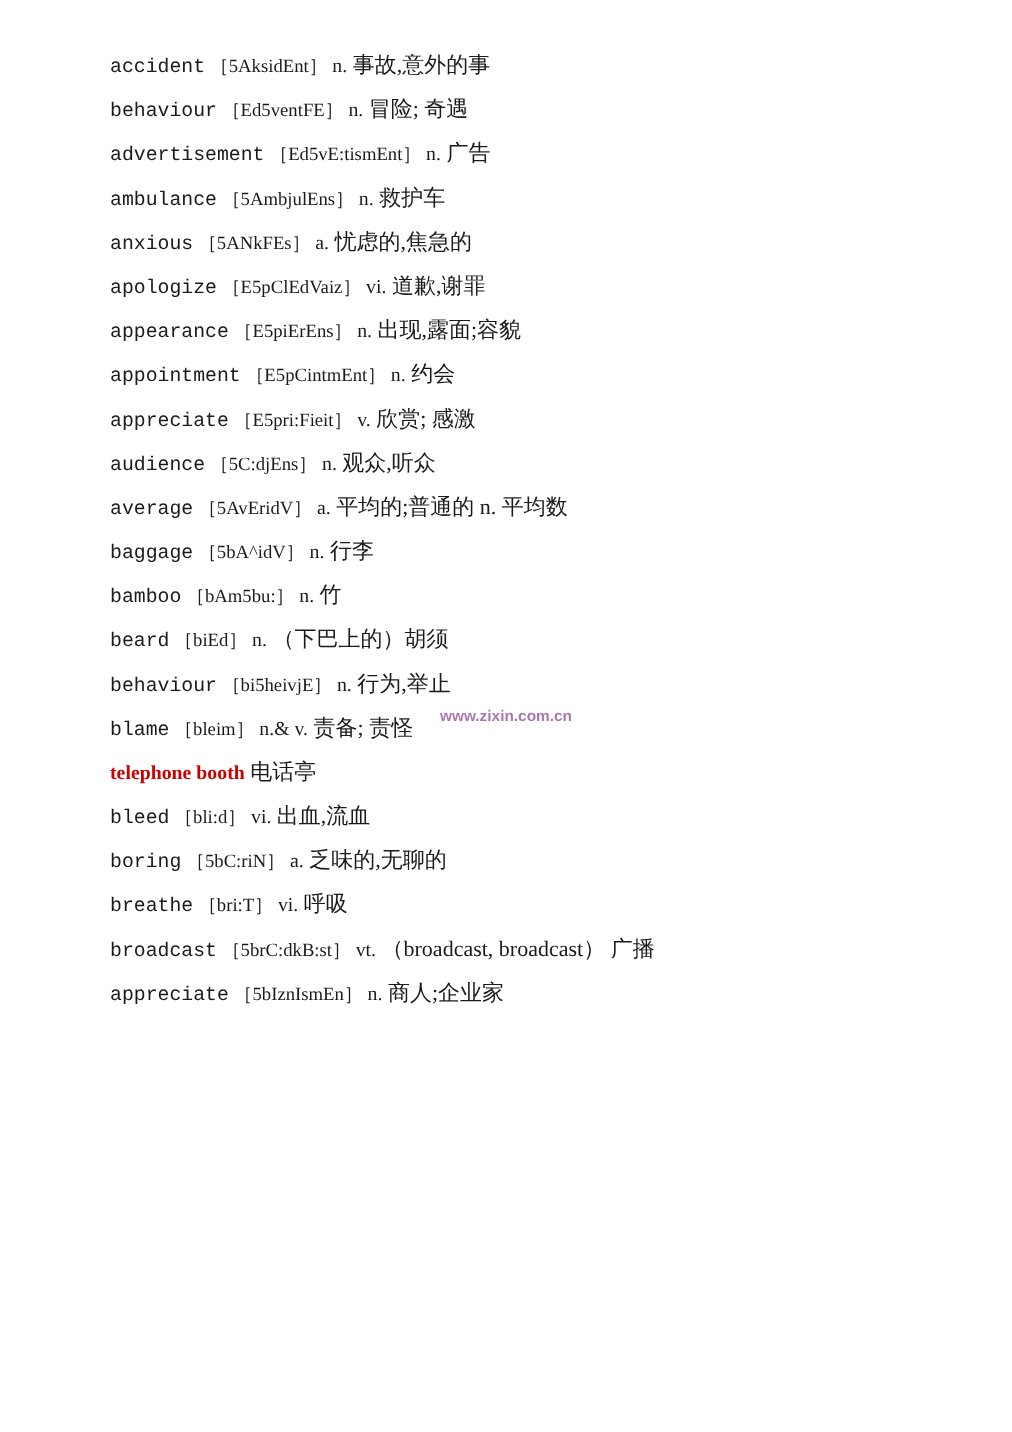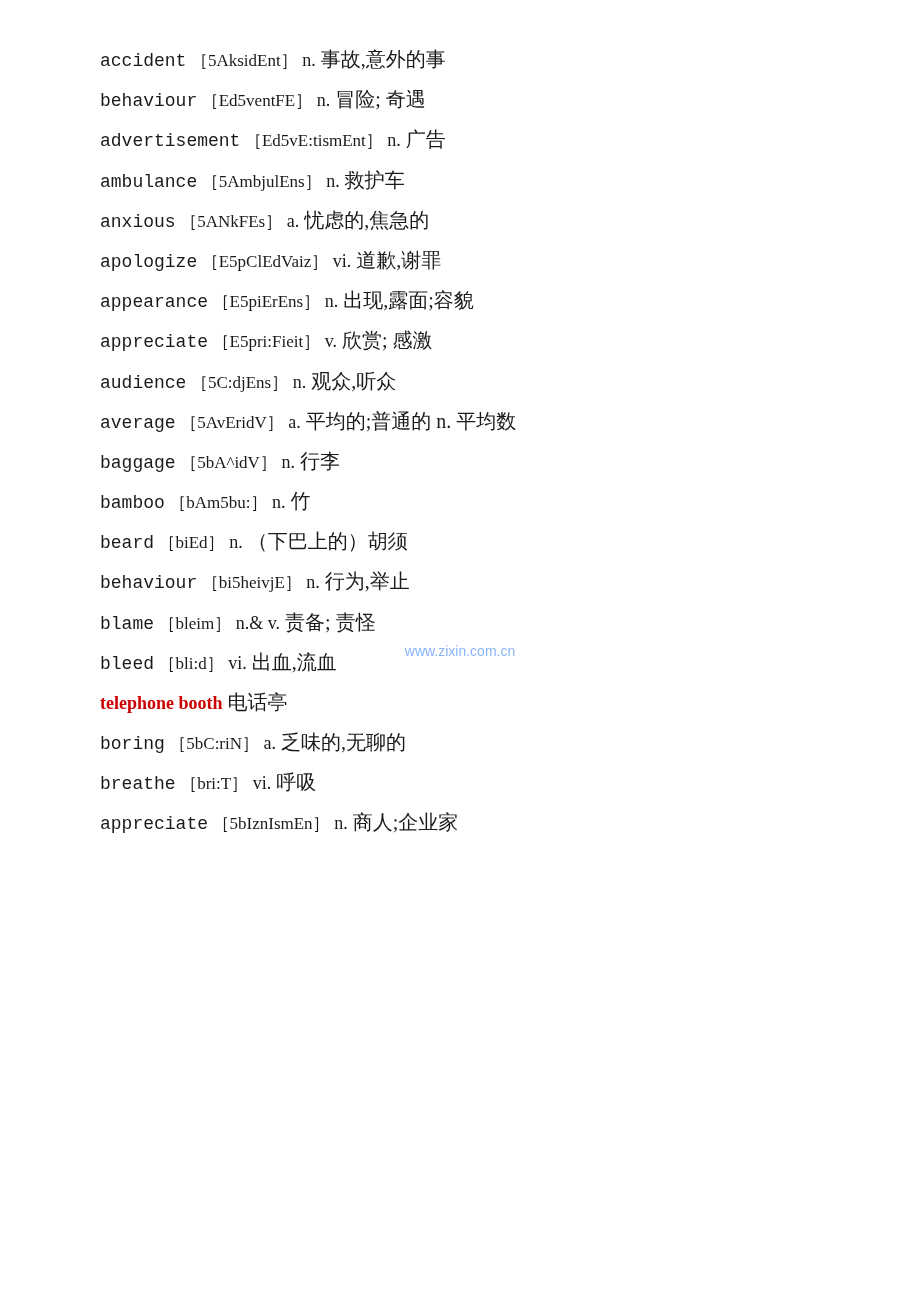--- a/index.html
+++ b/index.html
@@ -44,47 +44,50 @@
     .highlight-entry {
       color: #cc0000;
       font-weight: bold;
     }
 
     .watermark {
       position: fixed;
       top: 50%;
       left: 50%;
       transform: translate(-50%, -50%);
-      color: #3b82f6;
+      color: #701a75;
       font-size: 14px;
       font-family: Arial, sans-serif;
       white-space: nowrap;
       pointer-events: none;
       opacity: 0.6;
+      font-weight: bold;
     }
   </style>
 </head>
 <body>
 
 <div class="watermark">www.zixin.com.cn</div>
 
 <div id="word-list">
     <div class="word-entry"><span class="word">accident</span>  <span class="phonetic">［5AksidEnt］</span><span class="pos"> n.</span><span class="definition">  事故,意外的事</span></div>
     <div class="word-entry"><span class="word">behaviour</span>  <span class="phonetic">［Ed5ventFE］</span><span class="pos"> n.</span><span class="definition">  冒险; 奇遇</span></div>
     <div class="word-entry"><span class="word">advertisement</span>  <span class="phonetic">［Ed5vE:tismEnt］</span><span class="pos"> n.</span><span class="definition">  广告</span></div>
     <div class="word-entry"><span class="word">ambulance</span>  <span class="phonetic">［5AmbjulEns］</span><span class="pos"> n.</span><span class="definition">  救护车</span></div>
     <div class="word-entry"><span class="word">anxious</span>  <span class="phonetic">［5ANkFEs］</span><span class="pos"> a.</span><span class="definition">  忧虑的,焦急的</span></div>
     <div class="word-entry"><span class="word">apologize</span>  <span class="phonetic">［E5pClEdVaiz］</span><span class="pos"> vi.</span><span class="definition">  道歉,谢罪</span></div>
     <div class="word-entry"><span class="word">appearance</span>  <span class="phonetic">［E5piErEns］</span><span class="pos"> n.</span><span class="definition">  出现,露面;容貌</span></div>
+    <div class="word-entry"><span class="word">appointment</span>  <span class="phonetic">［E5pCintmEnt］</span><span class="pos"> n.</span><span class="definition">  约会</span></div>
     <div class="word-entry"><span class="word">appreciate</span>  <span class="phonetic">［E5pri:Fieit］</span><span class="pos"> v.</span><span class="definition">  欣赏; 感激</span></div>
     <div class="word-entry"><span class="word">audience</span>  <span class="phonetic">［5C:djEns］</span><span class="pos"> n.</span><span class="definition">  观众,听众</span></div>
     <div class="word-entry"><span class="word">average</span>  <span class="phonetic">［5AvEridV］</span><span class="pos"> a.</span><span class="definition">  平均的;普通的 n. 平均数</span></div>
     <div class="word-entry"><span class="word">baggage</span>  <span class="phonetic">［5bA^idV］</span><span class="pos"> n.</span><span class="definition">  行李</span></div>
     <div class="word-entry"><span class="word">bamboo</span>  <span class="phonetic">［bAm5bu:］</span><span class="pos"> n.</span><span class="definition">  竹</span></div>
     <div class="word-entry"><span class="word">beard</span>  <span class="phonetic">［biEd］</span><span class="pos"> n.</span><span class="definition">  （下巴上的）胡须</span></div>
     <div class="word-entry"><span class="word">behaviour</span>  <span class="phonetic">［bi5heivjE］</span><span class="pos"> n.</span><span class="definition">  行为,举止</span></div>
     <div class="word-entry"><span class="word">blame</span>  <span class="phonetic">［bleim］</span><span class="pos"> n.&amp; v.</span><span class="definition">  责备; 责怪</span></div>
+    <div class="word-entry"><span class="highlight-entry">telephone booth</span><span class="definition"> 电话亭</span></div>
     <div class="word-entry"><span class="word">bleed</span>  <span class="phonetic">［bli:d］</span><span class="pos"> vi.</span><span class="definition">  出血,流血</span></div>
-    <div class="word-entry"><span class="highlight-entry">telephone booth</span><span class="definition"> 电话亭</span></div>
     <div class="word-entry"><span class="word">boring</span>  <span class="phonetic">［5bC:riN］</span><span class="pos"> a.</span><span class="definition">  乏味的,无聊的</span></div>
     <div class="word-entry"><span class="word">breathe</span>  <span class="phonetic">［bri:T］</span><span class="pos"> vi.</span><span class="definition">  呼吸</span></div>
+    <div class="word-entry"><span class="word">broadcast</span>  <span class="phonetic">［5brC:dkB:st］</span><span class="pos"> vt.</span><span class="definition">  （broadcast, broadcast） 广播</span></div>
     <div class="word-entry"><span class="word">appreciate</span>  <span class="phonetic">［5bIznIsmEn］</span><span class="pos"> n.</span><span class="definition">  商人;企业家</span></div>
   </div>
 
 </body></html>

